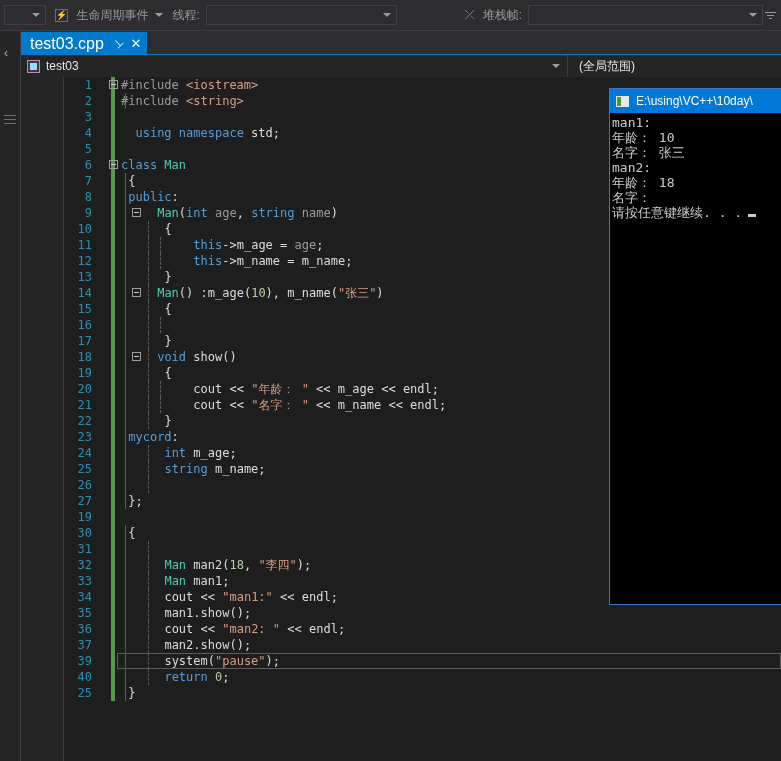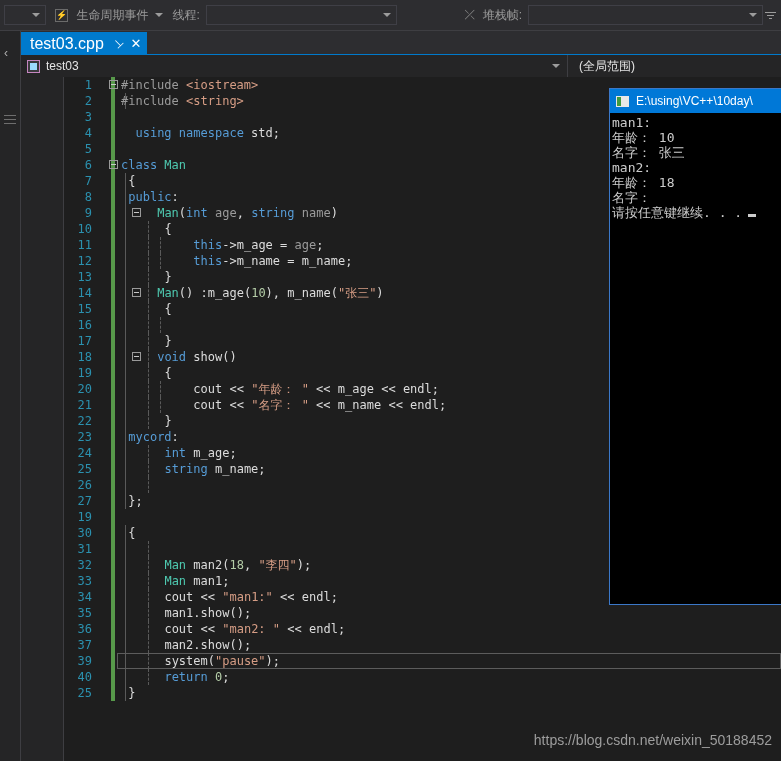--- a/index.html
+++ b/index.html
@@ -524,15 +524,14 @@
     </div>
     <div class="console-body"><span id="console-out">man1:
 年龄： 10
 名字： 张三
 man2:
 年龄： 18
 名字：
 请按任意键继续. . .</span><span class="console-caret"></span></div>
   </div>
 
-  <div class="watermark">https://blog.csdn.net/weixin_50188452</div>
 
 </div>
 
 </body></html>

